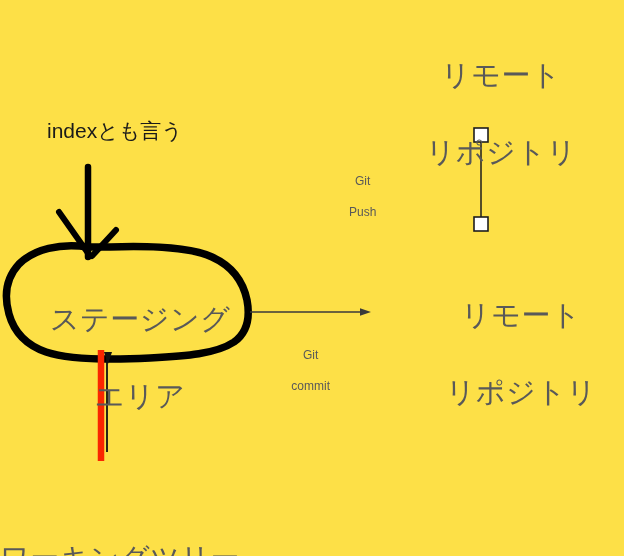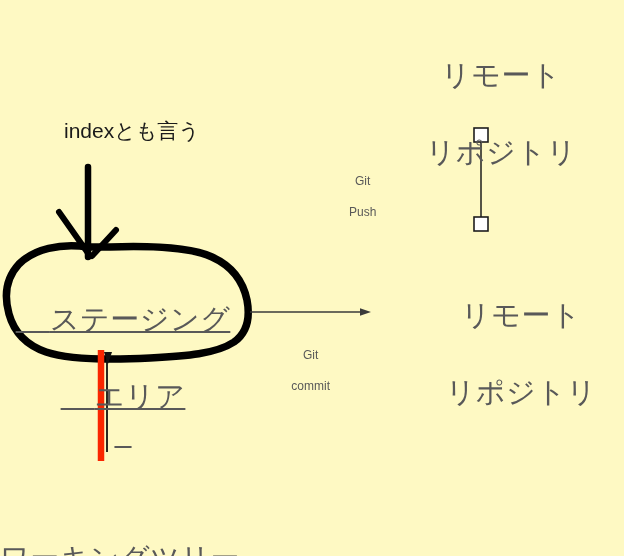--- a/index.html
+++ b/index.html
@@ -7,21 +7,21 @@
     padding: 0;
     background: #ffffff;
   }
   body {
     font-family: "Liberation Sans", "DejaVu Sans", sans-serif;
   }
   #canvas {
     position: relative;
     width: 624px;
     height: 556px;
-    background: #fef9c3;
+    background: #fde047;
     overflow: hidden;
   }
   .svg-layer {
     position: absolute;
     left: 0;
     top: 0;
     width: 624px;
     height: 556px;
     pointer-events: none;
   }
@@ -36,41 +36,40 @@
     letter-spacing: 0.5px;
   }
   .lbl-en {
     font-size: 12px;
   }
   .lbl-index {
     font-size: 21px;
     color: #1a1a1a;
   }
   .lbl-center { text-align: center; }
-  .lbl-left { text-align: center; margin-left: 17px; }
+  .lbl-left { text-align: center; }
 
   #label-remote-repo {
     left: 384px;
     top: 18px;
     width: 200px;
   }
   #label-local-repo {
     left: 404px;
     top: 258px;
     width: 200px;
   }
   #label-index-note {
     left: 47px;
     top: 117px;
   }
   #label-staging-area {
     left: 8px;
     top: 262px;
     width: 230px;
-    text-decoration: underline;
   }
   #label-git-push {
     left: 306px;
     top: 158px;
     width: 100px;
   }
   #label-git-commit {
     left: 254px;
     top: 332px;
     width: 100px;

